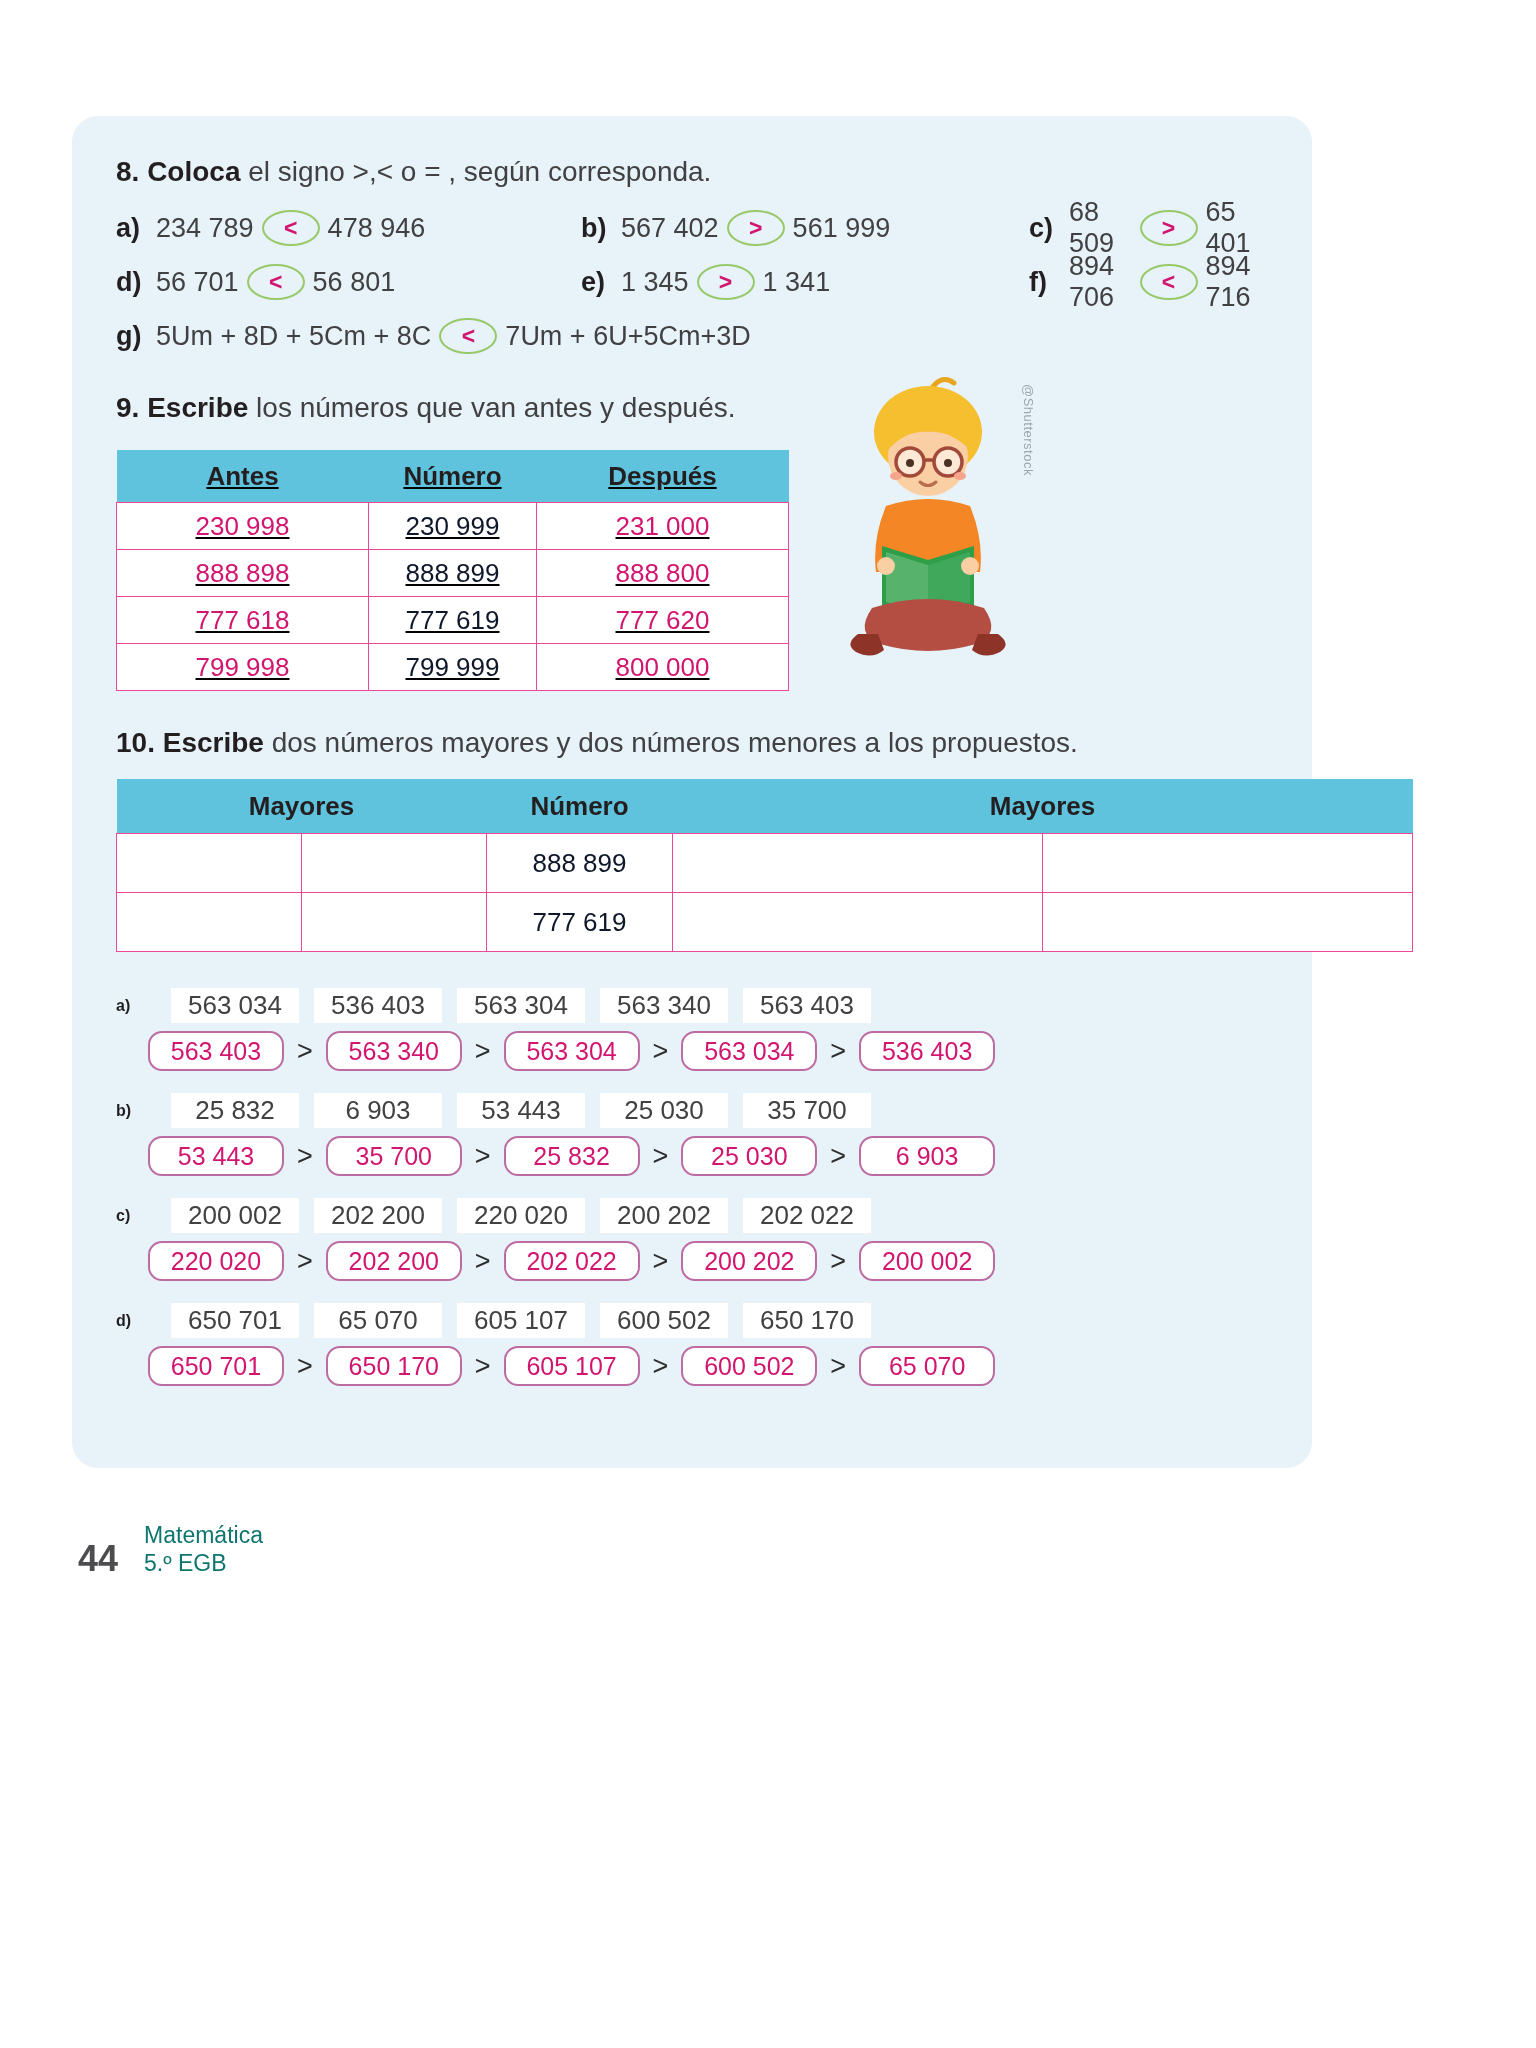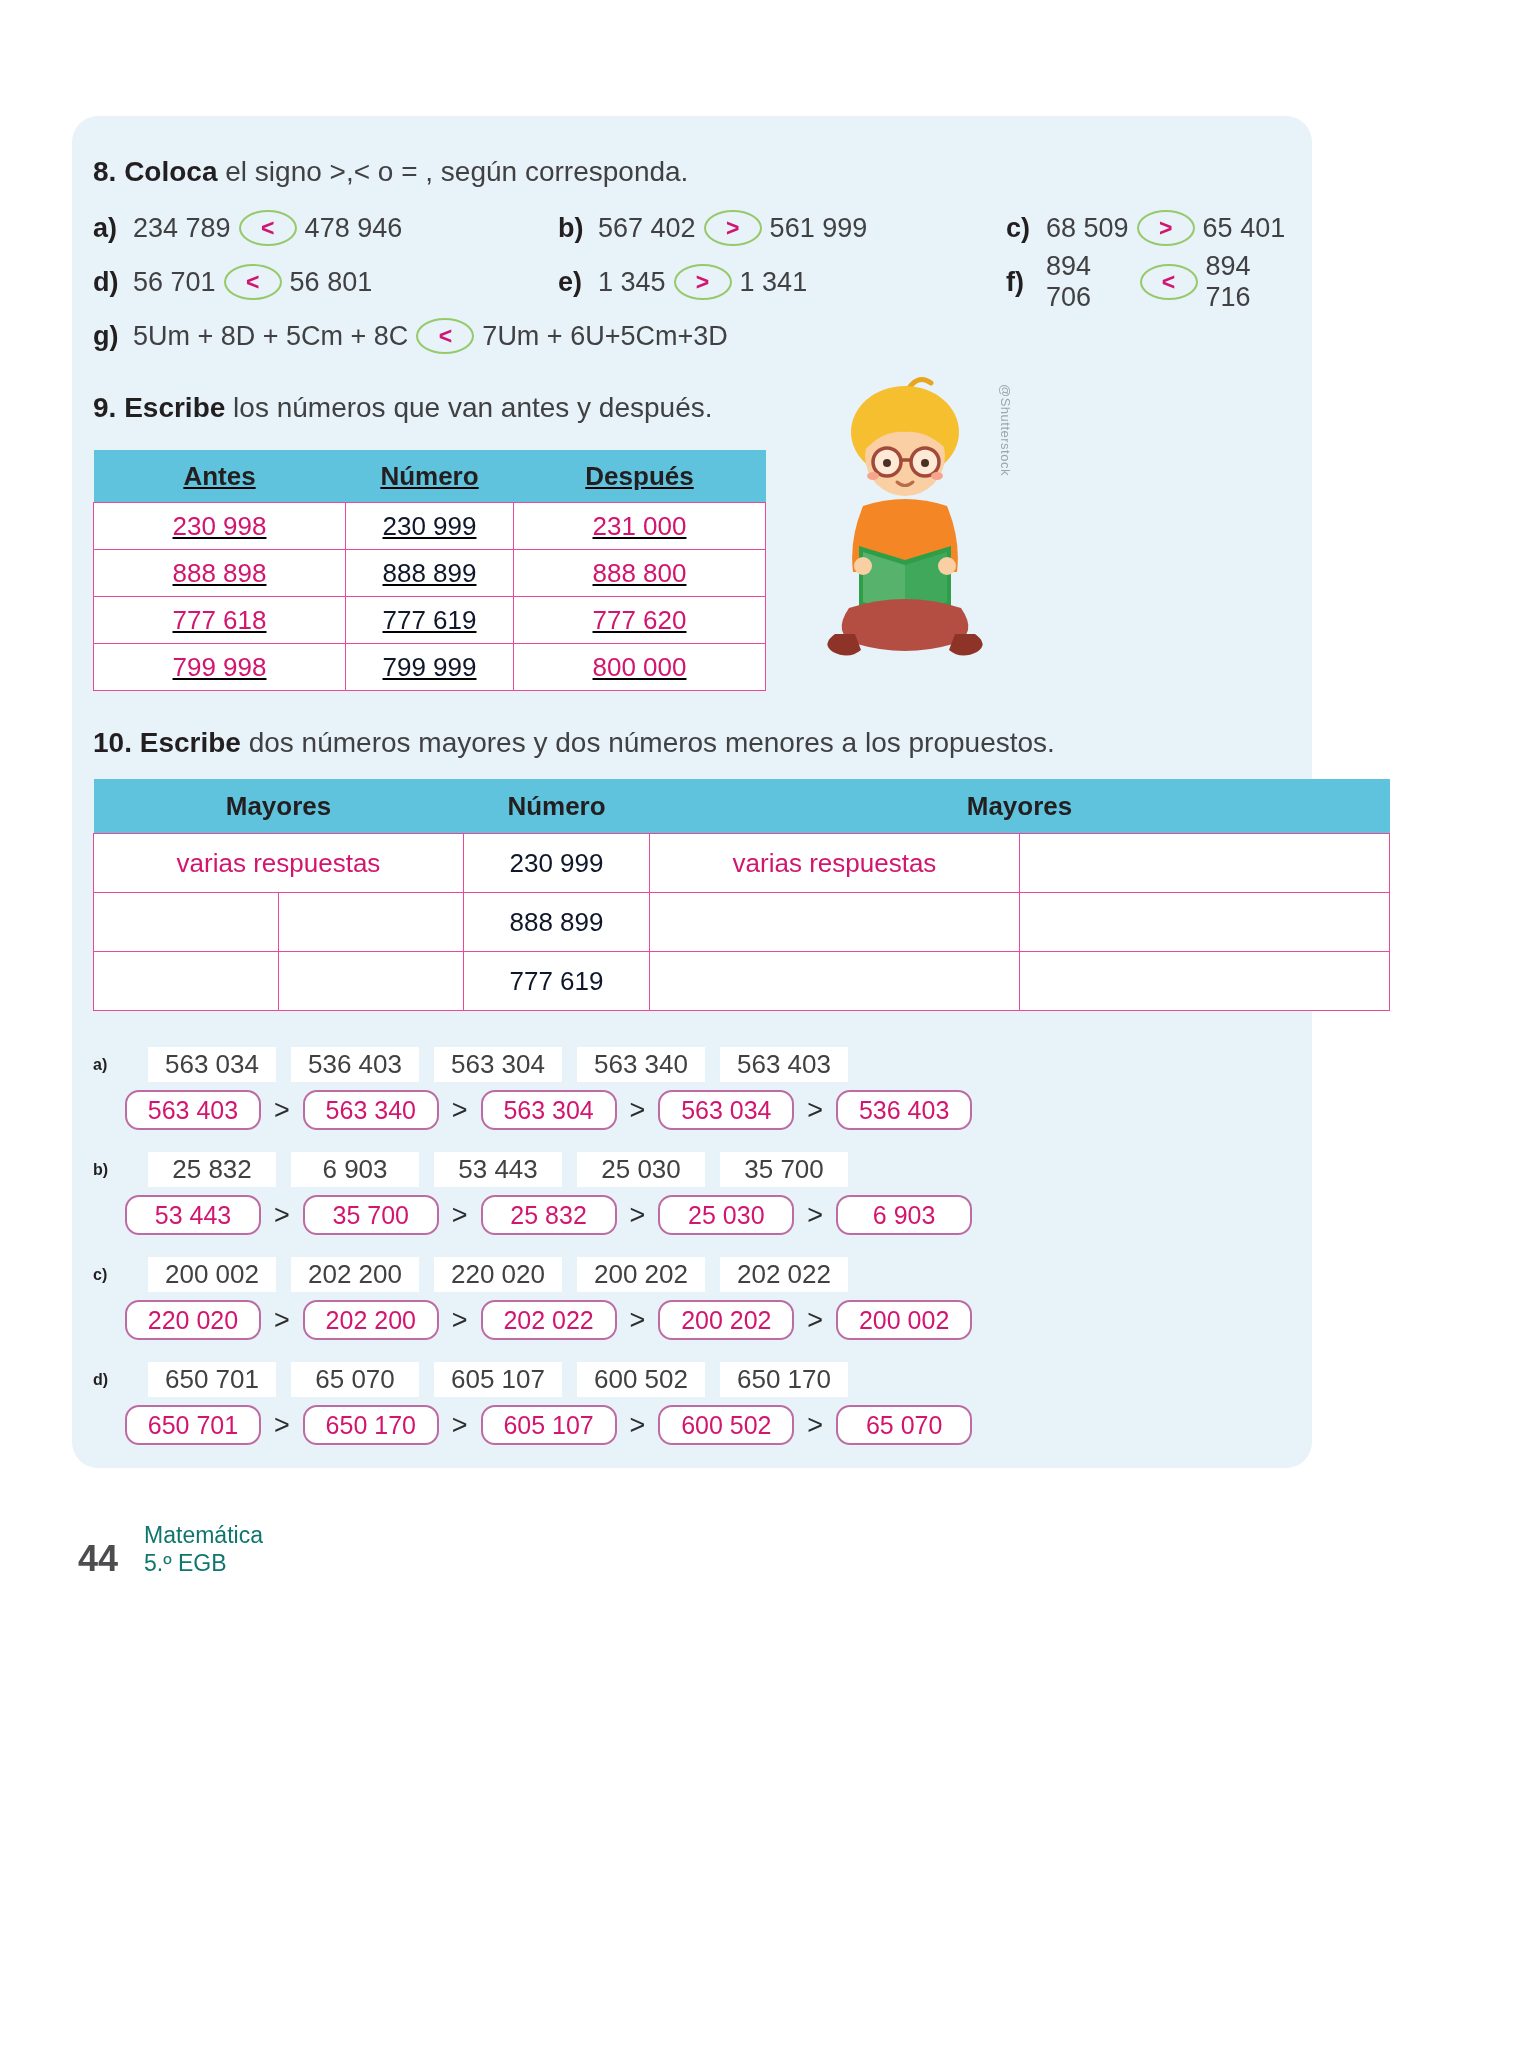--- a/index.html
+++ b/index.html
@@ -14,21 +14,21 @@
   }
 
   .panel {
     position: absolute;
     left: 72px;
     top: 116px;
     width: 1240px;
     height: 1352px;
     background: #e7f3f9;
     border-radius: 26px;
-    padding: 40px 21px;
+    padding: 40px 44px;
     box-sizing: border-box;
   }
 
   .ex-title { font-size: 28px; color: #414042; margin: 0; }
   .ex-title b { color: #231f20; }
 
   .section { margin-top: 36px; }
 
   
   .ex8-items {
@@ -248,26 +248,20 @@
         </colgroup>
         <thead>
           <tr>
             <th colspan="2">Mayores</th>
             <th>Número</th>
             <th colspan="2">Mayores</th>
           </tr>
         </thead>
         <tbody>
           <tr>
-            <td colspan="2" class="pink">varias respuestas</td>
-            <td class="dark">230 999</td>
-            <td class="pink">varias respuestas</td>
-            <td></td>
-          </tr>
-          <tr>
             <td></td>
             <td></td>
             <td class="dark">888 899</td>
             <td></td>
             <td></td>
           </tr>
           <tr>
             <td></td>
             <td></td>
             <td class="dark">777 619</td>

